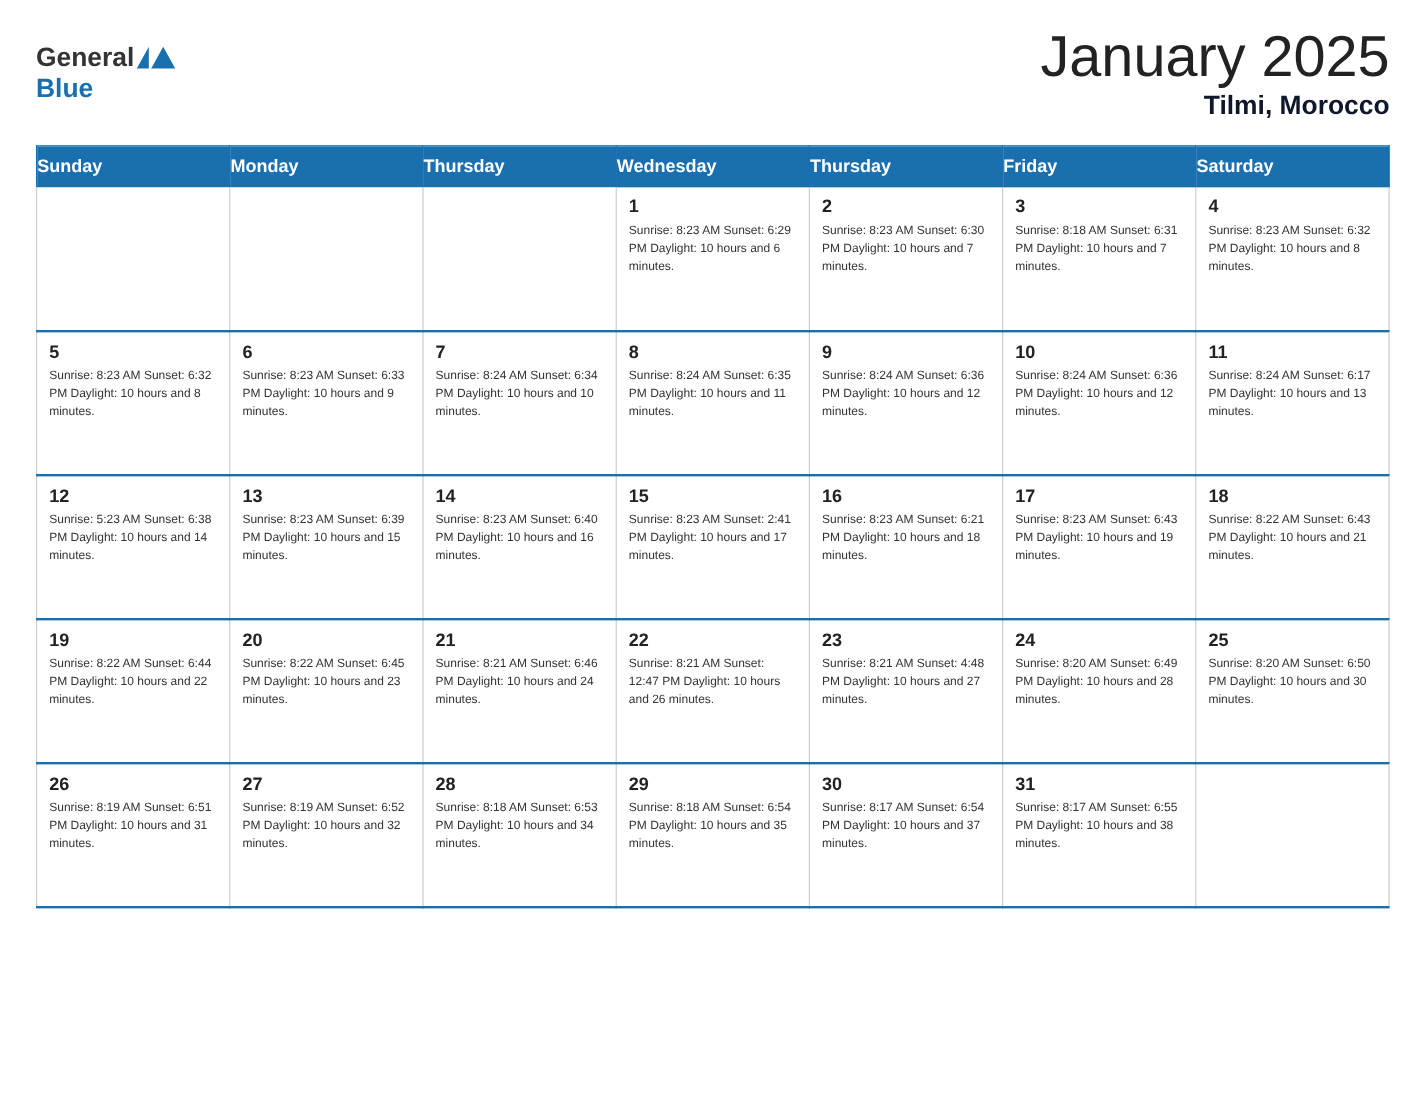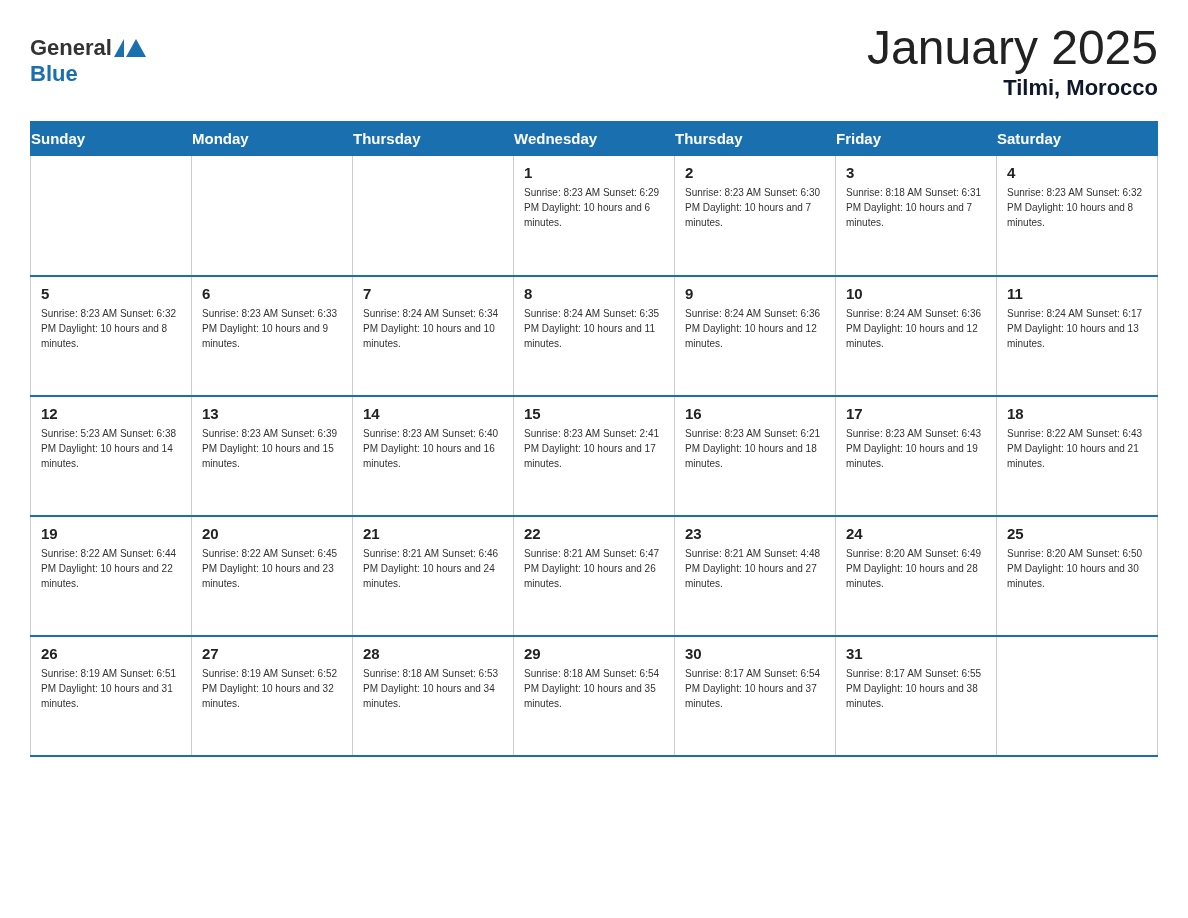--- a/index.html
+++ b/index.html
@@ -253,21 +253,21 @@
         </td>
         <td>
           <span class="day-number">21</span>
           <div class="day-info">Sunrise: 8:21 AM
 Sunset: 6:46 PM
 Daylight: 10 hours and 24 minutes.</div>
         </td>
         <td>
           <span class="day-number">22</span>
           <div class="day-info">Sunrise: 8:21 AM
-Sunset: 6:47 PM
+Sunset: 12:47 PM
 Daylight: 10 hours and 26 minutes.</div>
         </td>
         <td>
           <span class="day-number">23</span>
           <div class="day-info">Sunrise: 8:21 AM
 Sunset: 4:48 PM
 Daylight: 10 hours and 27 minutes.</div>
         </td>
         <td>
           <span class="day-number">24</span>

